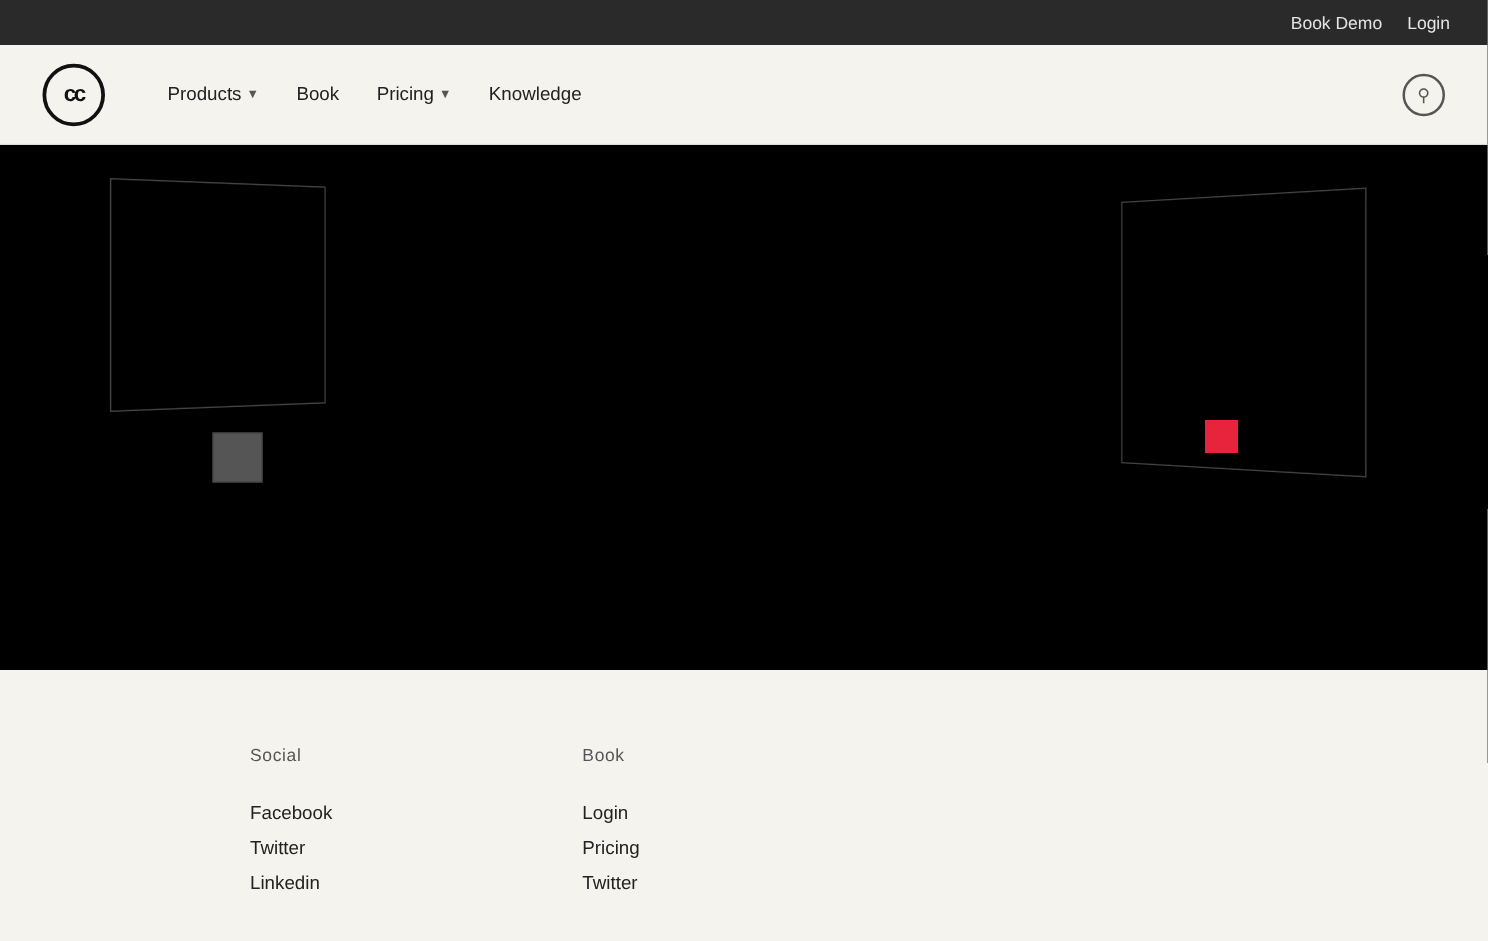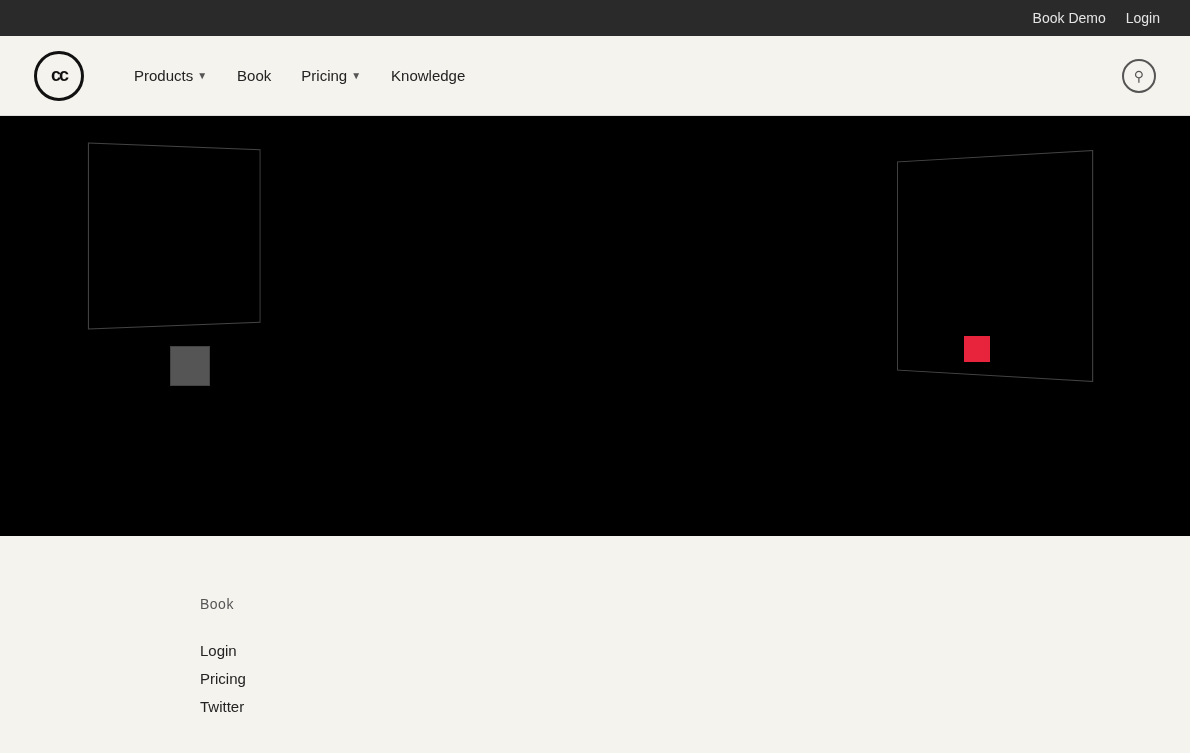--- a/index.html
+++ b/index.html
@@ -181,20 +181,34 @@
 
 <div class="hero">
   <div class="rect rect-left"></div>
   <div class="rect rect-left-bottom"></div>
   <div class="rect rect-right-large"></div>
   <div class="rect rect-red"></div>
 </div>
 
 <div class="footer-main">
   <div class="footer-col">
+    <h3>Social</h3>
+    <ul>
+      <li>
+        <a href="#">Facebook</a>
+      </li>
+      <li>
+        <a href="#">Twitter</a>
+      </li>
+      <li>
+        <a href="#">Linkedin</a>
+      </li>
+    </ul>
+  </div>
+  <div class="footer-col">
     <h3>Book</h3>
     <ul>
       <li>
         <a href="#">Login</a>
       </li>
       <li>
         <a href="#">Pricing</a>
       </li>
       <li>
         <a href="#">Twitter</a>

